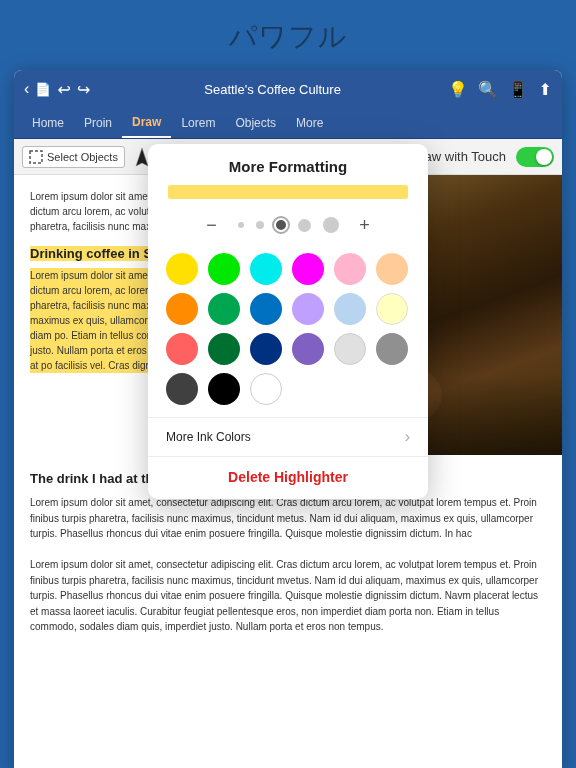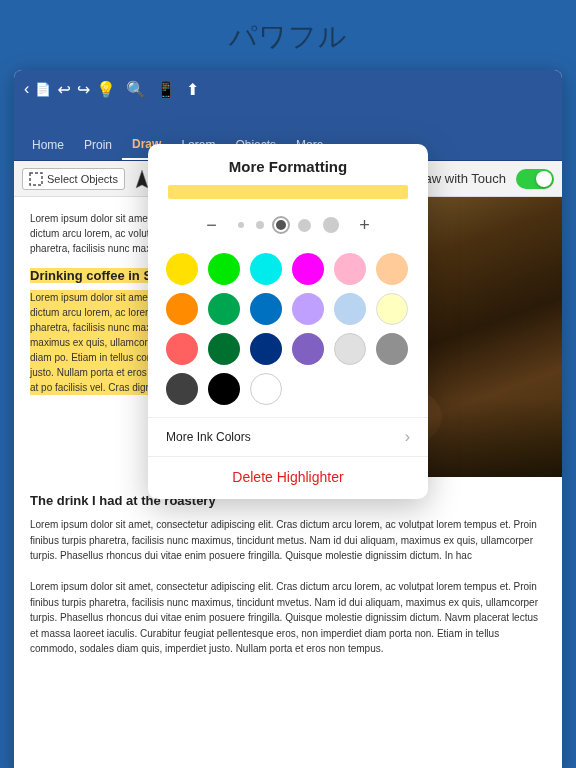--- a/index.html
+++ b/index.html
@@ -69,21 +69,20 @@
       display: flex;
       align-items: center;
       padding: 0 8px;
       border-bottom: 1px solid #1e4080;
     }
     .tab-item {
       color: rgba(255,255,255,0.8);
       font-size: 12px;
       padding: 7px 10px;
       cursor: pointer;
-      margin-top: 22px;
     }
     .tab-item.active {
       color: #fdba74;
       border-bottom: 2px solid #fff;
       font-weight: 600;
     }
 
     
     .draw-toolbar {
       background: #f3f3f3;
@@ -301,21 +300,21 @@
       display: flex;
       align-items: center;
       justify-content: center;
       padding: 12px 0 14px;
       border-top: 1px solid #eee;
       cursor: pointer;
     }
     .delete-highlighter-label {
       font-size: 14px;
       color: #e02020;
-      font-weight: 400;
+      font-weight: 700;
     }
 
     
     .bottom-text-area {
       padding: 14px 16px;
       font-size: 10px;
       color: #333;
       line-height: 1.55;
     }
     .bottom-section-title {
@@ -330,20 +329,21 @@
 
 <div class="top-title">パワフル</div>
 
 <div class="doc-container">
 
   <div class="toolbar-top">
     <span class="toolbar-nav-icon">‹</span>
     <span class="toolbar-nav-icon" style="font-size:13px;">📄</span>
     <span class="toolbar-nav-icon">↩</span>
     <span class="toolbar-nav-icon">↪</span>
+    <span class="toolbar-title">Seattle's Coffee Culture</span>
     <div class="toolbar-icons">
       <span class="toolbar-icon-btn">💡</span>
       <span class="toolbar-icon-btn">🔍</span>
       <span class="toolbar-icon-btn">📱</span>
       <span class="toolbar-icon-btn">⬆</span>
     </div>
   </div>
 
   <div class="tab-bar">
     <div class="tab-item">Home</div>

